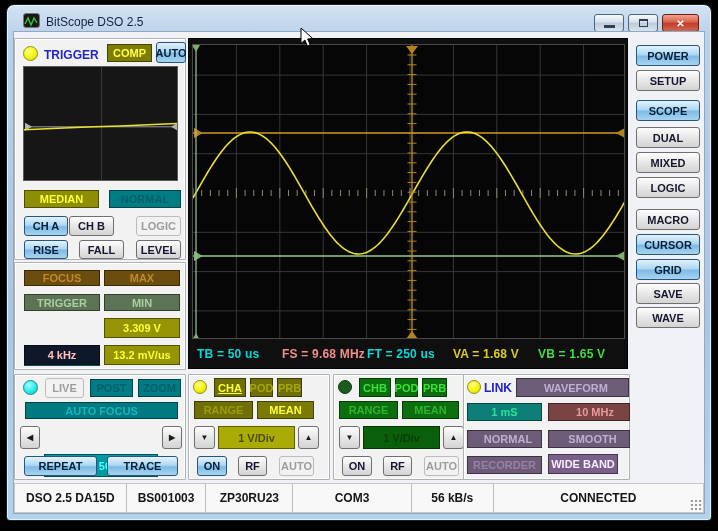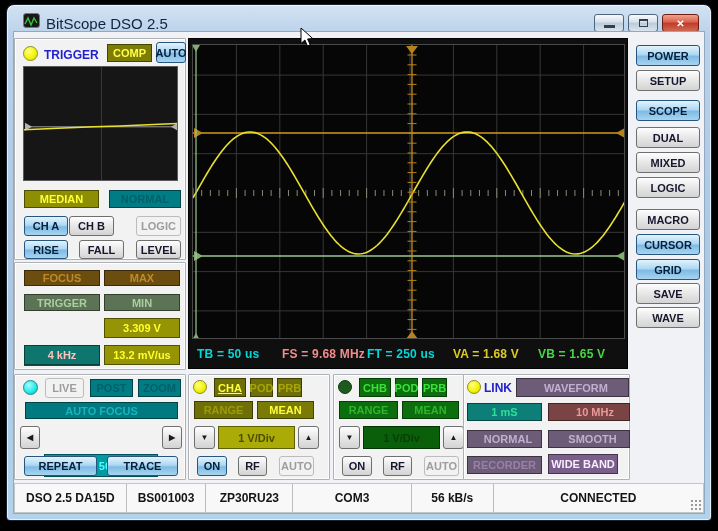--- a/index.html
+++ b/index.html
@@ -10,21 +10,21 @@
   .window { position:absolute; left:6px; top:4px; width:706px; height:517px;
             background:linear-gradient(180deg,#d3e2f2 0%,#b9d1ea 6%,#a9c6e3 60%,#b3d3ec 100%);
             border:1px solid #18222e; border-radius:8px 8px 4px 4px;
             box-shadow:inset 0 0 0 1px rgba(255,255,255,.65); }
   .client { position:absolute; left:13px; top:31px; width:692px; height:483px;
             background:#f0f2f5; border:1px solid #8fa9c2; }
 
   .titlebar { position:absolute; left:6px; top:4px; width:706px; height:27px; }
   .app-icon { position:absolute; left:17px; top:9px; width:17px; height:15px;
               background:#181818; border:1px solid #777; border-radius:3px; }
-  .title-text { position:absolute; left:40px; top:11px; font-size:15px; color:#0f2340; }
+  .title-text { position:absolute; left:40px; top:11px; font-size:12px; color:#0f2340; }
   .winbtn { position:absolute; top:10px; height:18px; border:1px solid #4e667c; border-radius:3px;
             background:linear-gradient(#f7fafc,#d6e1ea 45%,#bccbd9 50%,#d8e4ef);
             display:flex; align-items:center; justify-content:center;
             font-size:10px; font-weight:bold; color:#2a3a4a; }
   .winbtn.close { background:linear-gradient(#efa28e,#d9614a 45%,#c03b2a 50%,#cf6a52);
                   border-color:#6e1d12; color:#fff; }
   .minbar { width:11px; height:3px; background:#31404e; margin-top:6px; }
   .maxbox { width:9px; height:8px; border:1px solid #31404e; border-top:2px solid #31404e; }
 
   .gb { position:absolute; background:#f2f2f3; border:1px solid #aeb2b6;
@@ -41,21 +41,21 @@
 
   .chip { position:absolute; display:flex; align-items:center; justify-content:center;
           font-size:11px; font-weight:bold; border:1px solid rgba(0,0,0,.45); }
   .c-comp        { background:#7d7d05; color:#ffff4a; }
   .c-median      { background:#8e8e04; color:#ffff38; }
   .c-tnormal     { background:#007d84; color:#00606a; }
   .c-brown       { background:#6b4d10; color:#c08a28; }
   .c-sage        { background:#5d7355; color:#a9cfa0; }
   .c-tealval     { background:#009aa2; color:#4dffff;margin-top:28px; }
   .c-oliveval    { background:#949405; color:#ffff2e; }
-  .c-maroon      { background:#0f766e; color:#ffc0c0; }
+  .c-maroon      { background:#0f172a; color:#ffc0c0; }
   .c-teal        { background:#007d84; color:#00606a; }
   .c-teallabel   { background:#007a80; color:#14b6bd; }
   .c-cha         { background:#6f6f07; color:#ffff38; text-decoration:underline; }
   .c-olivedim    { background:#6f6f07; color:#a6a608; }
   .c-olivelabel  { background:#6f6f07; color:#9c9c08; }
   .c-olivebright { background:#7a7a06; color:#ffff38; }
   .c-olivefield  { background:#abab07; color:#4c4c00; }
   .c-green       { background:#0c6e0c; color:#3ce03c; }
   .c-greenmid    { background:#0c6e0c; color:#2fb52f; }
   .c-greenfield  { background:#0a5f0a; color:#073f07; }

